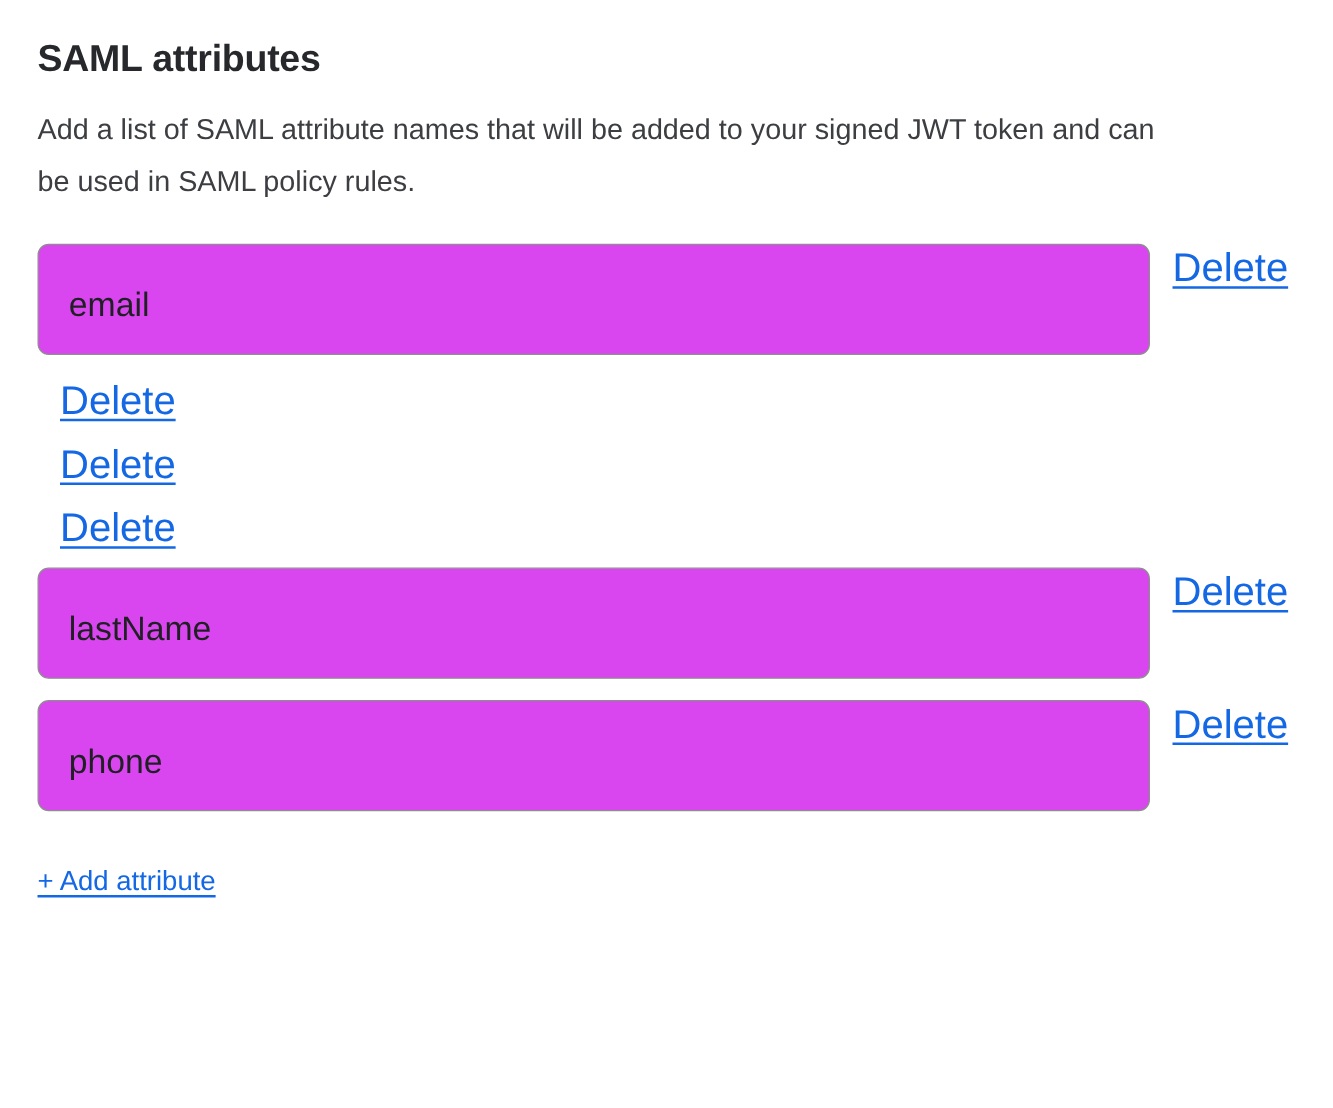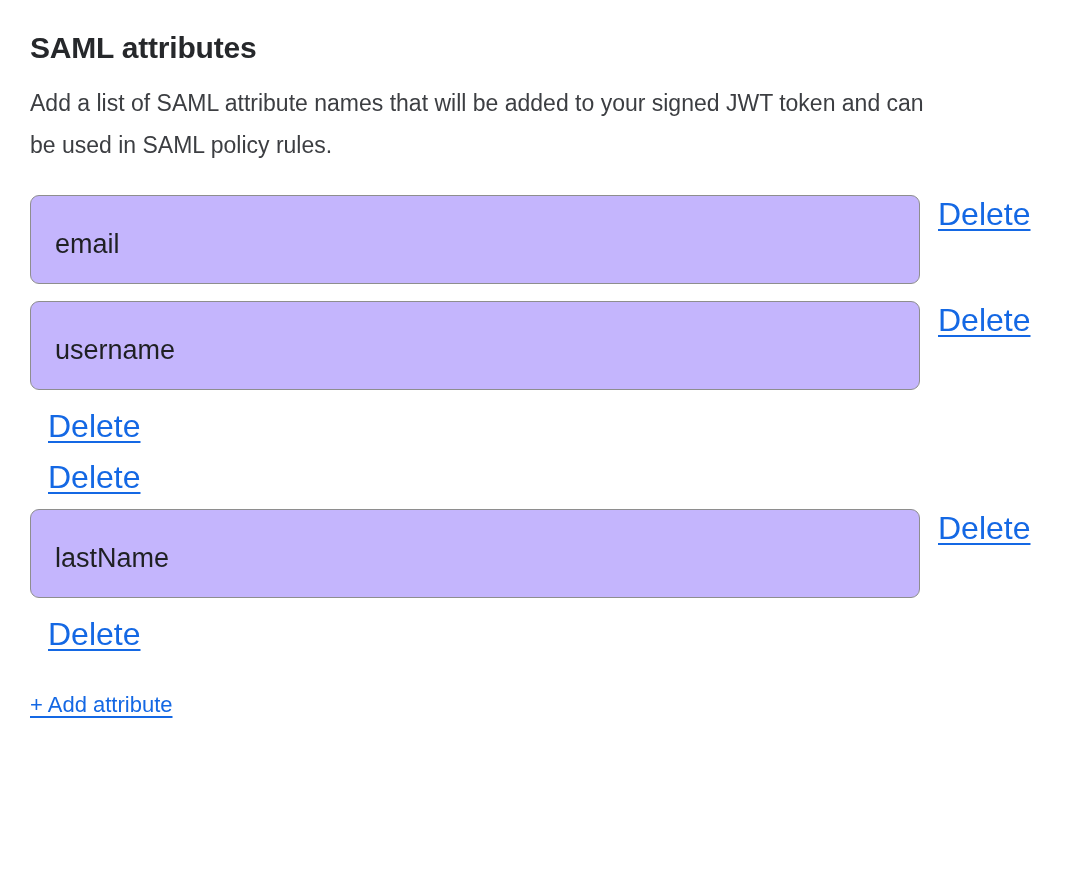--- a/index.html
+++ b/index.html
@@ -40,21 +40,21 @@
     align-items: flex-start;
     margin-bottom: 17px;
   }
 
   .attr-input {
     width: 890px;
     height: 89px;
     flex: none;
     border: 1.5px solid #8e8e8e;
     border-radius: 9px;
-    background: #c4b5fd;
+    background: #d946ef;
     padding: 10px 24px 0 24px;
     font-family: "Liberation Sans", sans-serif;
     font-size: 27px;
     color: #1f2023;
     outline: none;
   }
 
   a.link {
     color: #1468e4;
     text-decoration: underline;
@@ -88,38 +88,38 @@
   <p class="section-description">Add a list of SAML attribute names that will be added to your signed JWT token and can be used in SAML policy rules.</p>
 
   <div class="attributes-list">
 
     <div class="attribute-row">
       <input type="text" class="attr-input" value="email" style="">
       <a class="link delete-link">Delete</a>
     </div>
 
     <div class="attribute-row">
-      <input type="text" class="attr-input" value="username" style="">
       <a class="link delete-link">Delete</a>
     </div>
 
     <div class="attribute-row">
       <a class="link delete-link">Delete</a>
     </div>
 
     <div class="attribute-row">
       <a class="link delete-link">Delete</a>
     </div>
 
     <div class="attribute-row">
       <input type="text" class="attr-input" value="lastName" style="">
       <a class="link delete-link">Delete</a>
     </div>
 
     <div class="attribute-row">
+      <input type="text" class="attr-input" value="phone" style="">
       <a class="link delete-link">Delete</a>
     </div>
 
   </div>
 
   <a class="link add-attribute-link">+ Add attribute</a>
 
 </div>
 
 </body></html>

